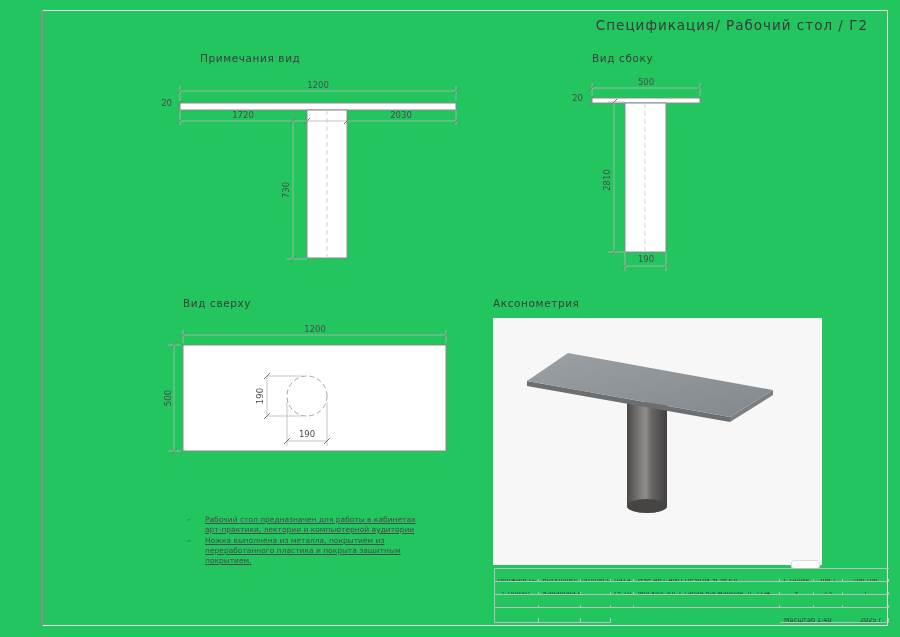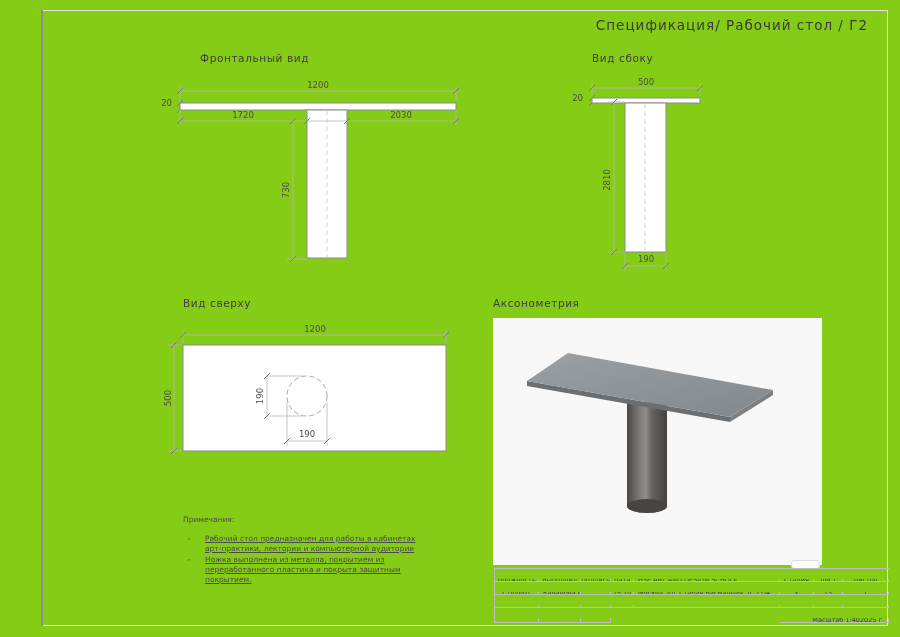--- a/index.html
+++ b/index.html
@@ -1,16 +1,16 @@
 <!DOCTYPE html>
 <html><head>
 <meta charset="utf-8">
 <style>
   html,body{margin:0;padding:0;background:#ffffff;}
-  .sheet{position:relative;width:900px;height:637px;background:#84cc16;overflow:hidden;
+  .sheet{position:relative;width:900px;height:637px;background:#22c55e;overflow:hidden;
          font-family:"DejaVu Sans","Liberation Sans",sans-serif;color:#3d3d3d;}
   .frame-line{position:absolute;background:#e3e3e3;}
   .frame-left{position:absolute;background:#8e8e8e;}
   .sheet-title{position:absolute;top:17px;right:32px;font-size:13.5px;letter-spacing:1px;color:#3a3a3a;}
   .view-label{position:absolute;font-size:10.5px;letter-spacing:0.6px;color:#3e3e3e;}
   .view-svg{position:absolute;}
   svg text{font-family:"DejaVu Sans","Liberation Sans",sans-serif;font-size:8.5px;fill:#4c4c4c;}
   .outline{fill:#ffffff;stroke:#8a8a8a;stroke-width:1;}
   .dim{stroke:#b6b6b6;stroke-width:0.8;}
   .tick{stroke:#7a7a7a;stroke-width:1;}
@@ -23,37 +23,37 @@
   .note-row{display:flex;margin-bottom:1px;}
   .note-dash{width:18px;flex:0 0 18px;padding-left:4px;}
   .note-text{width:238px;text-decoration:underline;}
   .tblock{position:absolute;left:494px;top:568px;display:grid;
           grid-template-columns:44px 42px 30px 23px 146px 34px 29px 46px;
           grid-template-rows:13px 13px 13px 15px;
           border-top:1px solid #bdbdbd;border-left:1px solid #bdbdbd;
           font-size:6.5px;color:#3c3c3c;}
   .tblock>div{border-right:1px solid #bdbdbd;border-bottom:1px solid #bdbdbd;
               display:flex;align-items:center;justify-content:center;overflow:hidden;white-space:nowrap;margin-top:10px;}
-  .tblock .l{justify-content:flex-start;padding-left:4px;}
+  .tblock .l{justify-content:flex-start;padding-left:4px;font-style:italic;}
   .tblock .doc-cell{grid-column:5/6;grid-row:3/5;align-items:flex-start;padding-top:2px;}
-  .tblock .scale-cell{grid-column:6/9;justify-content:flex-end;padding:0 4px;}
+  .tblock .scale-cell{grid-column:6/9;justify-content:space-between;padding:0 4px;}
 </style>
 </head>
 <body>
 
 <div class="sheet">
 
   <div class="frame-line" style="left:42px;top:10px;width:846px;height:1px;"></div>
   <div class="frame-line" style="left:887px;top:10px;width:1px;height:616px;"></div>
   <div class="frame-line" style="left:42px;top:625px;width:846px;height:1px;background:#ececec;"></div>
   <div class="frame-left" style="left:41px;top:10px;width:2px;height:616px;"></div>
 
   <div class="sheet-title">Спецификация/ Рабочий стол / Г2</div>
 
-  <div class="view-label" style="left:200px;top:52px;">Фронтальный вид</div>
+  <div class="view-label" style="left:200px;top:52px;">Примечания вид</div>
   <svg class="view-svg" style="left:155px;top:78px;" width="320" height="190" viewBox="0 0 320 190">
 
     <line class="dim" x1="25" y1="23" x2="25" y2="8"></line>
     <line class="dim" x1="301" y1="23" x2="301" y2="8"></line>
     <line class="dim" x1="25" y1="13" x2="301" y2="13"></line>
     <line class="tick" x1="22" y1="16" x2="28" y2="10"></line>
     <line class="tick" x1="298" y1="16" x2="304" y2="10"></line>
     <text x="163" y="10" text-anchor="middle">1200</text>
 
     <line class="tick" x1="22" y1="28" x2="28" y2="22"></line>
@@ -171,21 +171,20 @@
       <ellipse cx="154" cy="188" rx="20" ry="7" fill="#474543"></ellipse>
 
       <polygon points="34,63 237,99 237,104 34,68" fill="#6b6f72"></polygon>
       <polygon points="237,99 280,72 280,77 237,104" fill="#7c8083"></polygon>
       <polygon points="75,35 280,72 237,99 34,63" fill="url(#topGrad)"></polygon>
     </svg>
   </div>
   <div class="corner-widget"></div>
 
   <div class="notes">
-    <div class="notes-heading">Примечания:</div>
     <div class="note-row">
       <span class="note-dash">–</span>
       <span class="note-text">Рабочий стол предназначен для работы в кабинетах арт-практики, лектории и компьютерной аудитории</span>
     </div>
     <div class="note-row">
       <span class="note-dash">–</span>
       <span class="note-text">Ножка выполнена из металла, покрытием из переработанного пластика и покрыта защитным покрытием.</span>
     </div>
   </div>
 

